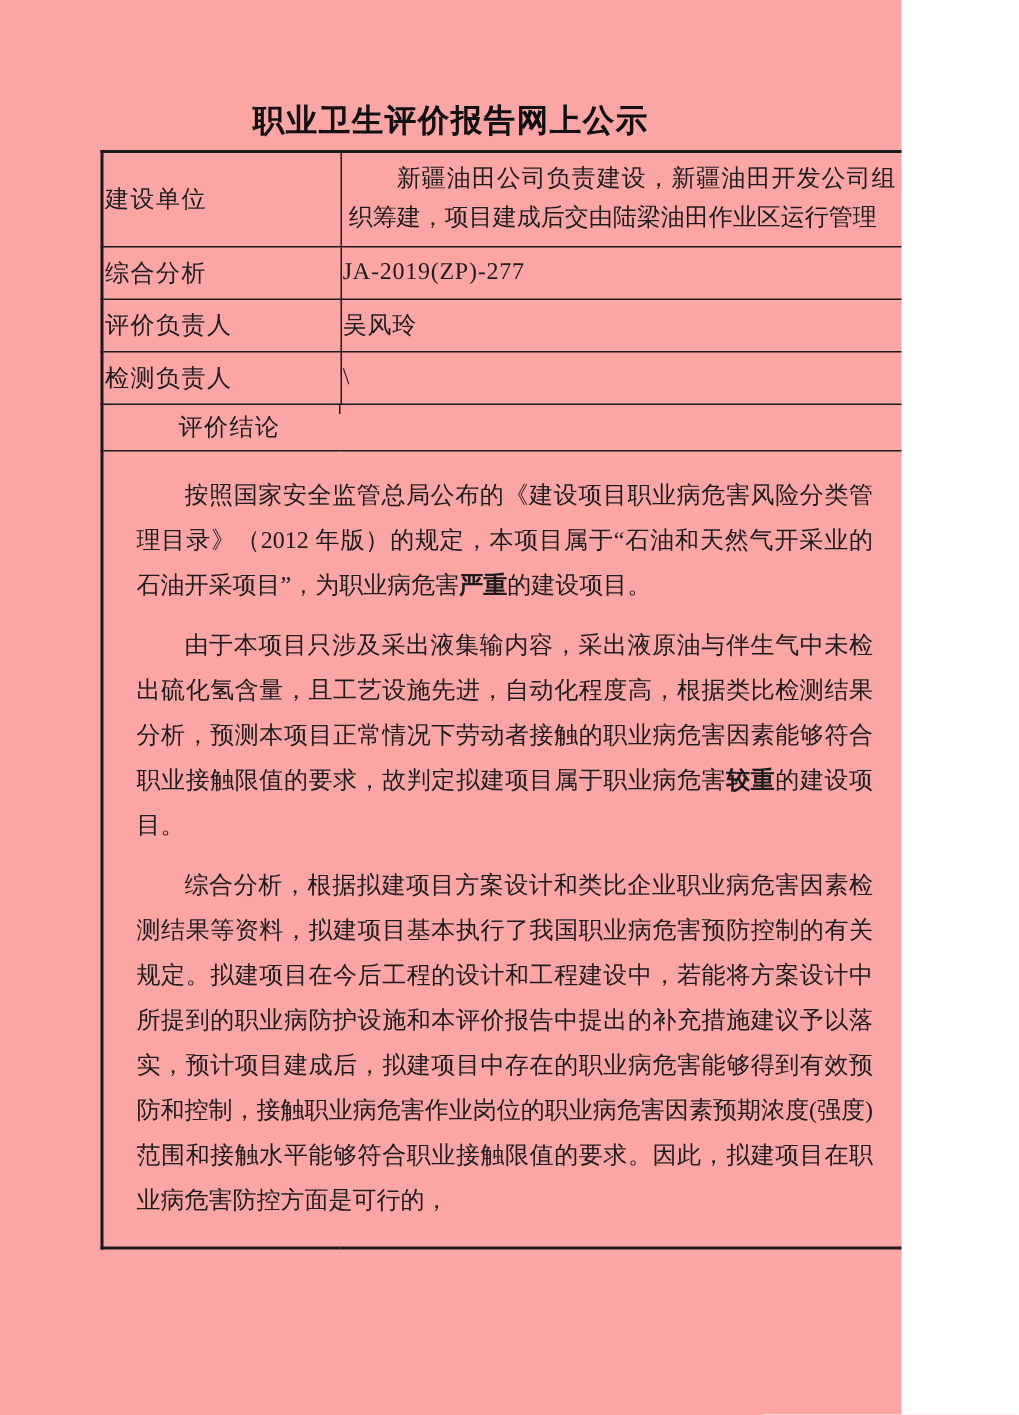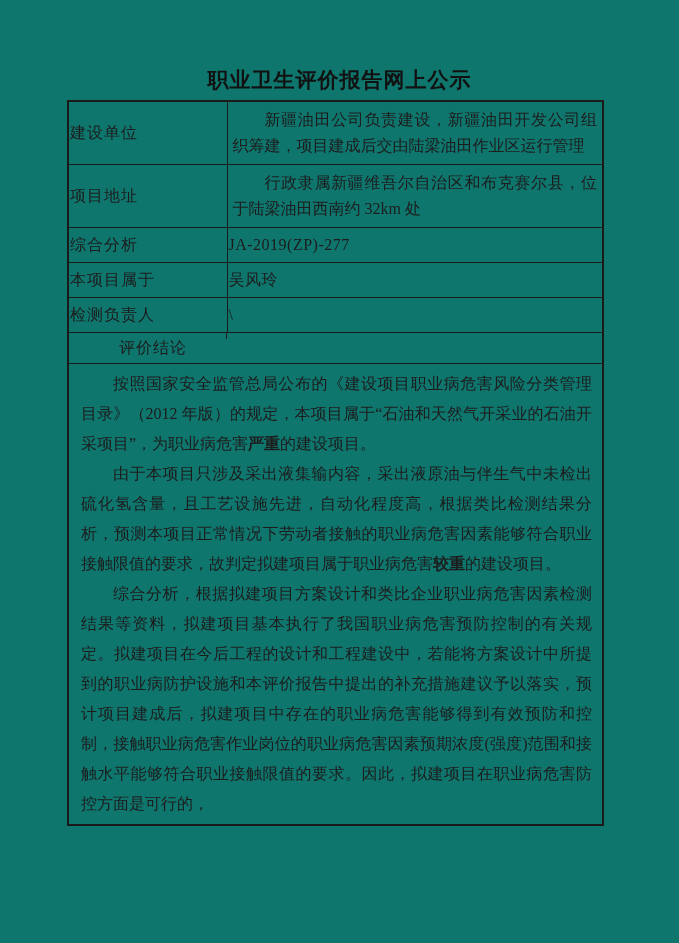--- a/index.html
+++ b/index.html
@@ -2,23 +2,23 @@
 <html><head>
 <meta charset="utf-8">
 <style>
   html, body {
     margin: 0;
     padding: 0;
     background: #ffffff;
   }
   .page {
     position: relative;
-    width: 679px;
+    width: 601px;
     height: 943px;
-    background: #0f766e;
+    background: #fca5a5;
     color: #1c1c1c;
     font-family: "Liberation Serif", "DejaVu Serif", serif;
     overflow: hidden;
   }
   .doc-title {
     margin: 0;
     padding-top: 66px;
     padding-bottom: 6px;
     text-align: center;
     font-family: "Liberation Sans", "DejaVu Sans", sans-serif;
@@ -75,21 +75,21 @@
     width: 1px;
     height: 6px;
     background: #1a1a1a;
   }
   td.conclusion-body-cell {
     vertical-align: top;
     height: 426px;
     padding: 5px 10px 5px 12px;
   }
   td.conclusion-body-cell p {
-    margin: 0;
+    margin: 10px;
     text-align: justify;
     text-indent: 2em;
     font-size: 16px;
     line-height: 30px;
   }
   td.conclusion-body-cell b {
     font-weight: bold;
   }
 </style>
 </head>
@@ -102,30 +102,26 @@
   <table class="report-table">
     <colgroup>
       <col class="c-label">
       <col class="c-value">
     </colgroup>
     <tbody>
       <tr class="r-tall">
         <td class="cell-label">建设单位</td>
         <td class="cell-para">新疆油田公司负责建设，新疆油田开发公司组织筹建，项目建成后交由陆梁油田作业区运行管理</td>
       </tr>
-      <tr class="r-tall">
-        <td class="cell-label">项目地址</td>
-        <td class="cell-para">行政隶属新疆维吾尔自治区和布克赛尔县，位于陆梁油田西南约 32km 处</td>
-      </tr>
       <tr class="r-short">
         <td class="cell-label">综合分析</td>
         <td class="cell-center">JA-2019(ZP)-277</td>
       </tr>
       <tr class="r-short">
-        <td class="cell-label">本项目属于</td>
+        <td class="cell-label">评价负责人</td>
         <td class="cell-center">吴风玲</td>
       </tr>
       <tr class="r-short">
         <td class="cell-label">检测负责人</td>
         <td class="cell-center">\</td>
       </tr>
       <tr>
         <td class="conclusion-label-cell" colspan="2">
           <span class="divider-stub"></span>
           <span>评价结论</span>

